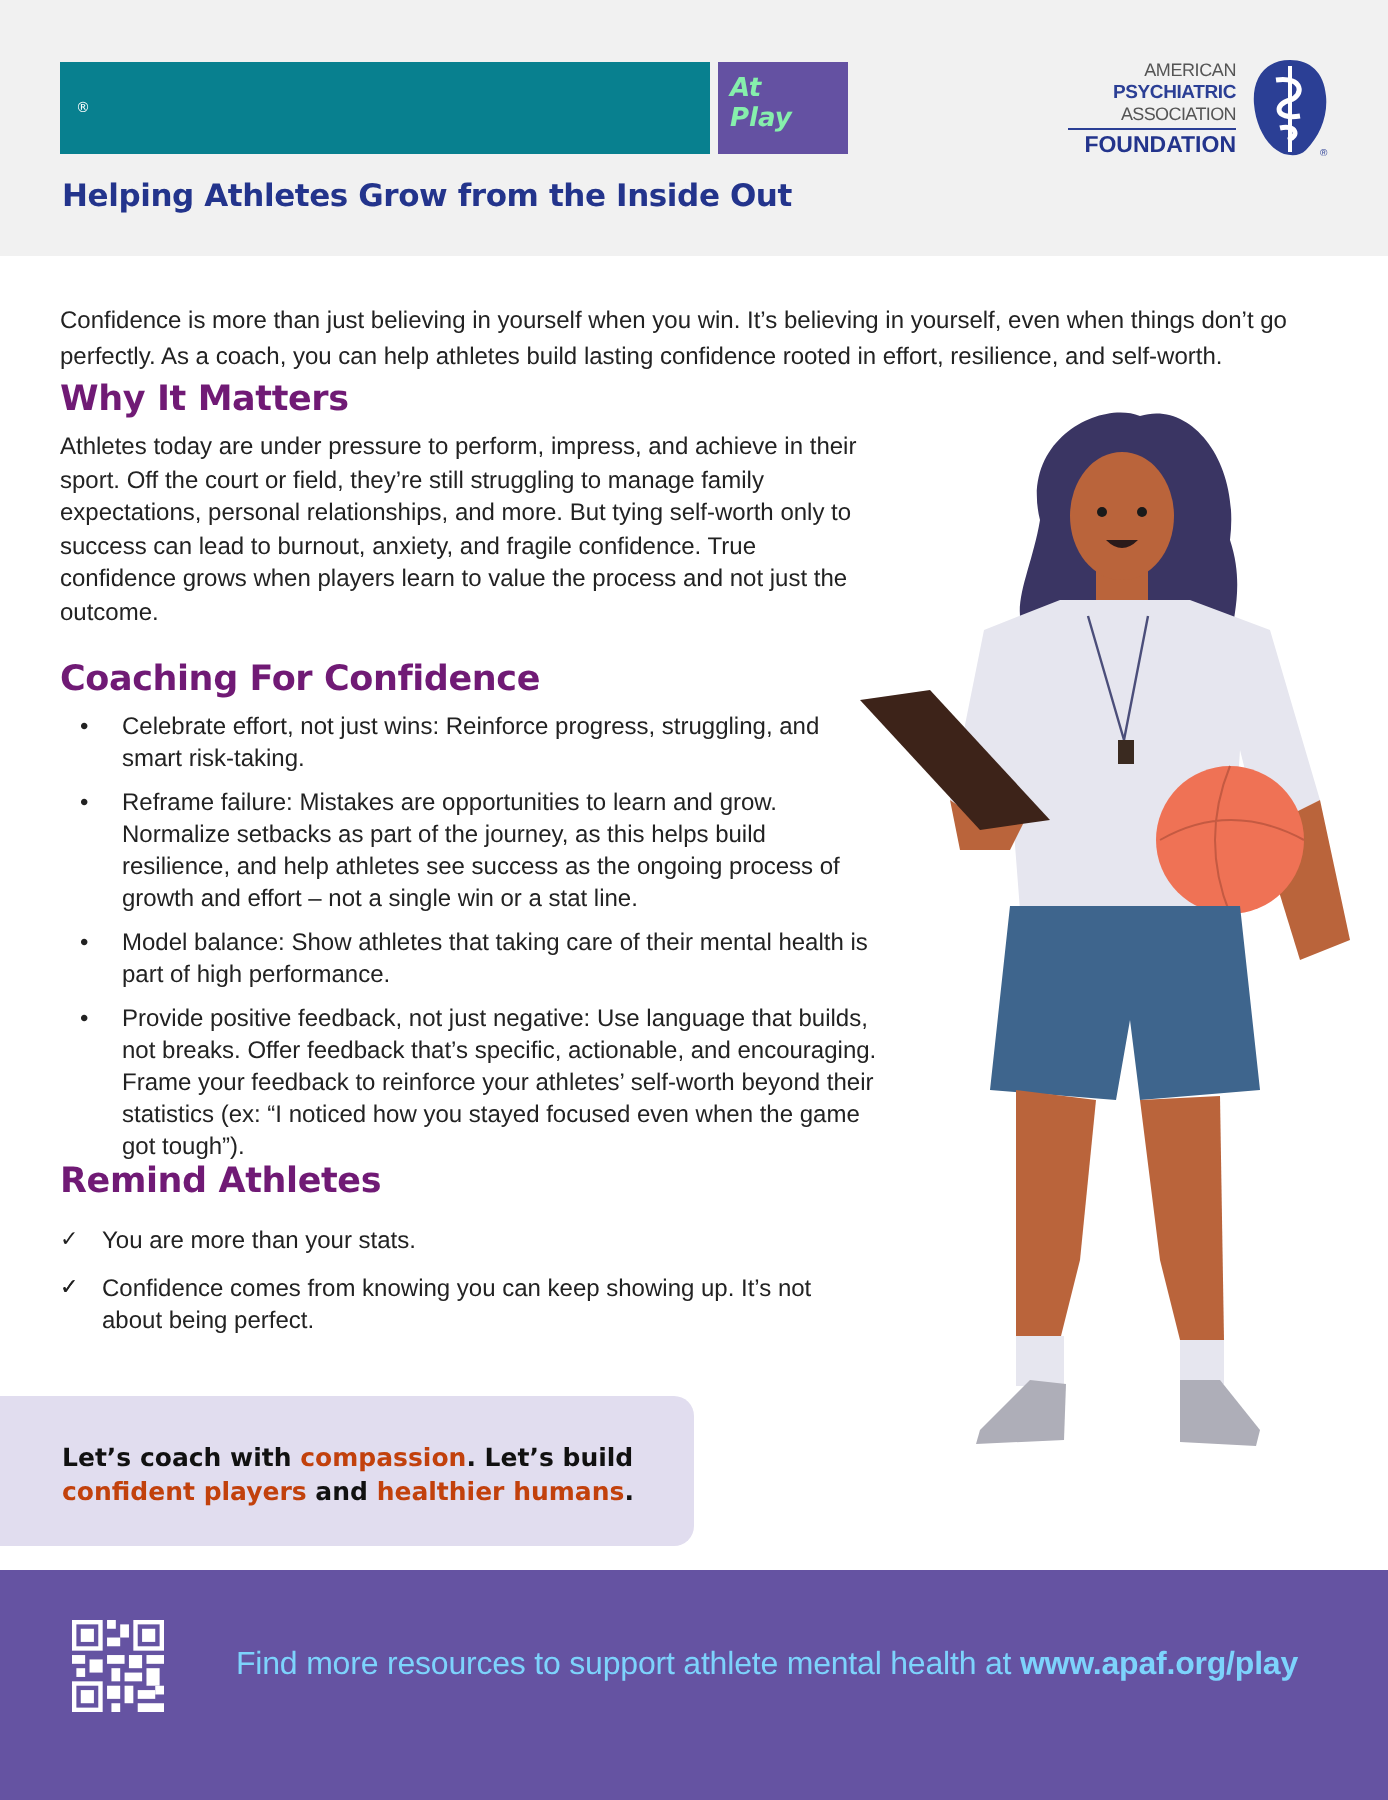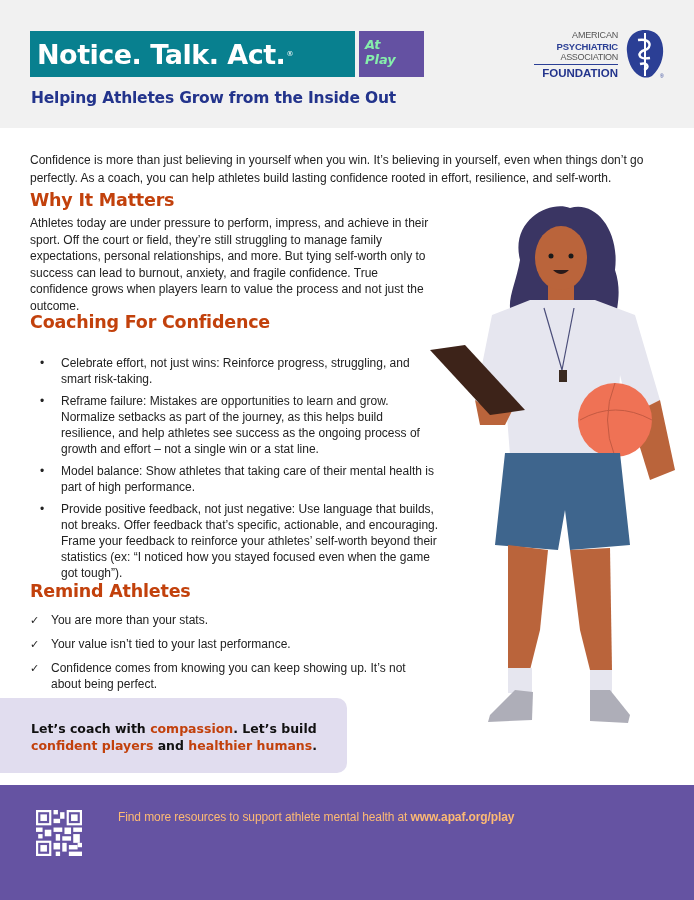--- a/index.html
+++ b/index.html
@@ -16,49 +16,48 @@
   .apa-logo { position: absolute; left: 534px; top: 28px; width: 130px; height: 52px; }
   .apa-text { position: absolute; left: 0; top: 2px; width: 84px; text-align: right; }
   .apa-line1 { font-size: 9px; color: #555; letter-spacing: -0.2px; line-height: 11px; }
   .apa-line2 { font-size: 9.5px; color: #2b3f95; font-weight: bold; line-height: 11px; letter-spacing: -0.2px; }
   .apa-line3 { font-size: 9px; color: #555; line-height: 11px; letter-spacing: -0.3px; }
   .apa-rule { position: absolute; left: 0; top: 36px; width: 84px; height: 1px; background: #2b3f95; }
   .apa-foundation { position: absolute; left: 0; top: 39px; width: 84px; text-align: right; font-size: 11.5px; font-weight: bold; color: #23348c; letter-spacing: 0px; }
   .apa-emblem { position: absolute; left: 90px; top: 0; width: 42px; height: 52px; }
 
   .intro { position: absolute; left: 30px; top: 151px; width: 640px; font-size: 12px; line-height: 18px; color: #222; }
-  .h2 { position: absolute; left: 30px; font-family: "DejaVu Sans", sans-serif; font-weight: bold; font-size: 17.5px; color: #c2410c; letter-spacing: -0.2px; }
+  .h2 { position: absolute; left: 30px; font-family: "DejaVu Sans", sans-serif; font-weight: bold; font-size: 17.5px; color: #701a75; letter-spacing: -0.2px; }
   .para { position: absolute; left: 30px; width: 400px; font-size: 12px; line-height: 16.5px; color: #222; }
 
   .bullets { position: absolute; left: 30px; top: 355px; width: 410px; list-style: none; }
   .bullets li { position: relative; padding-left: 31px; font-size: 12px; line-height: 16px; color: #222; margin-bottom: 6px; }
   .bullets li .dot { position: absolute; left: 10px; top: 0; }
 
   .checks { position: absolute; left: 30px; top: 612px; width: 400px; list-style: none; }
   .checks li { position: relative; padding-left: 21px; font-size: 12px; line-height: 16px; color: #222; margin-bottom: 8px; }
   .checks li .chk { position: absolute; left: 0; top: 0; font-size: 11px; }
 
   .callout { position: absolute; left: -10px; top: 698px; width: 357px; height: 75px; background: #e1ddef; border-radius: 10px; padding: 22px 0 0 41px; font-family: "DejaVu Sans", sans-serif; font-weight: bold; font-size: 12.5px; line-height: 17px; color: #111; }
   .callout .hl { color: #c2410c; }
 
   .footer { position: absolute; left: 0; top: 785px; width: 694px; height: 115px; background: #6553a2; }
   .qr { position: absolute; left: 36px; top: 25px; width: 46px; height: 46px; }
-  .footer-main { position: absolute; left: 118px; top: 25px; color: #fdba74; font-size: 12px; letter-spacing: -0.1px; }
+  .footer-main { position: absolute; left: 118px; top: 39px; color: #7dd3fc; font-size: 16px; letter-spacing: -0.1px; }
   .footer-main b { font-weight: bold; }
   .footer-credit { position: absolute; left: 118px; top: 57px; color: #fff; font-size: 8.2px; font-style: italic; letter-spacing: -0.1px; }
 
   .illustration { position: absolute; left: 420px; top: 200px; width: 274px; height: 540px; }
 </style>
 </head>
 <body>
 
 <div class="header">
   <div class="brand">
     <div class="brand-main">
-      <span>Notice. Talk. Act.</span>
         <sup>®</sup>
     </div>
     <div class="brand-sub">
       <div>At</div>
       <div>Play</div>
     </div>
   </div>
   <div class="tagline">Helping Athletes Grow from the Inside Out</div>
 
   <div class="apa-logo">
@@ -76,32 +75,32 @@
       <text x="36" y="50" font-size="5" fill="#2b3f95">®</text>
     </svg>
   </div>
 </div>
 
 <p class="intro">Confidence is more than just believing in yourself when you win. It’s believing in yourself, even when things don’t go perfectly. As a coach, you can help athletes build lasting confidence rooted in effort, resilience, and self-worth.</p>
 
 <h2 class="h2" style="top:190px;">Why It Matters</h2>
 <p class="para" style="top:215px;">Athletes today are under pressure to perform, impress, and achieve in their sport. Off the court or field, they’re still struggling to manage family expectations, personal relationships, and more. But tying self-worth only to success can lead to burnout, anxiety, and fragile confidence. True confidence grows when players learn to value the process and not just the outcome.</p>
 
-<h2 class="h2" style="top:312px;text-align:right;">Coaching For Confidence</h2>
+<h2 class="h2" style="top:330px;text-align:right;">Coaching For Confidence</h2>
 <ul class="bullets">
   <li><span class="dot">•</span><span>Celebrate effort, not just wins: Reinforce progress, struggling, and smart risk-taking.</span></li>
   <li><span class="dot">•</span><span>Reframe failure: Mistakes are opportunities to learn and grow. Normalize setbacks as part of the journey, as this helps build resilience, and help athletes see success as the ongoing process of growth and effort – not a single win or a stat line.</span></li>
   <li><span class="dot">•</span><span>Model balance: Show athletes that taking care of their mental health is part of high performance.</span></li>
   <li><span class="dot">•</span><span>Provide positive feedback, not just negative: Use language that builds, not breaks. Offer feedback that’s specific, actionable, and encouraging. Frame your feedback to reinforce your athletes’ self-worth beyond their statistics (ex: “I noticed how you stayed focused even when the game got tough”).</span></li>
 </ul>
 
 <h2 class="h2" style="top:581px;">Remind Athletes</h2>
 <ul class="checks">
   <li><span class="chk">✓</span><span>You are more than your stats.</span></li>
-  <li><span class="chk">✓</span><span>Your value isn’t tied to your last performance.</span></li>
+  <li><span class="chk">✓</span></li>
   <li><span class="chk">✓</span><span>Confidence comes from knowing you can keep showing up. It’s not about being perfect.</span></li>
 </ul>
 
 <div class="callout">
   <span>Let’s coach with </span><span class="hl">compassion</span><span>. Let’s build </span><br><span class="hl">confident players</span><span> and </span><span class="hl">healthier humans</span><span>.</span>
 </div>
 
 <svg class="illustration" viewBox="0 0 274 540">
 
   <path d="M100 60 C90 20 130 0 150 8 C175 0 200 30 195 70 C205 100 190 120 200 120 L100 125 C80 110 95 90 100 60 Z" fill="#3a3563"></path>

